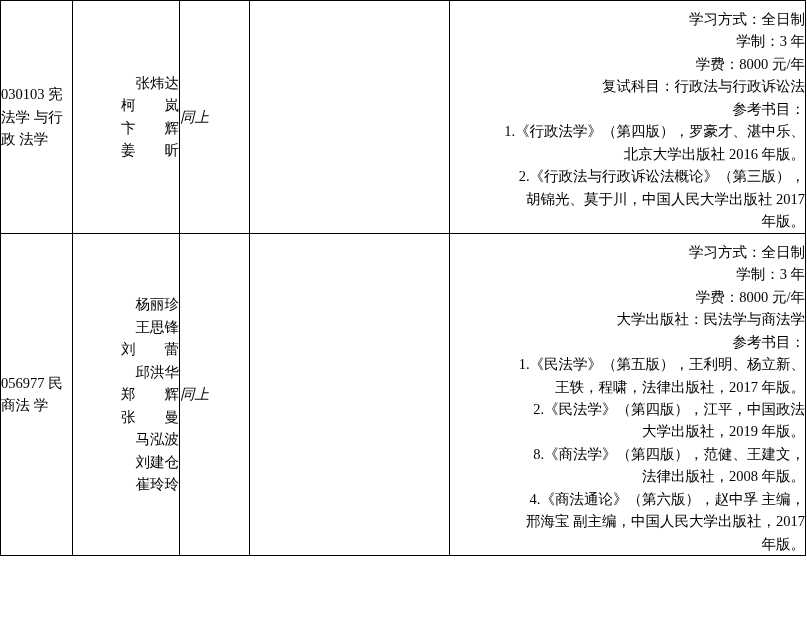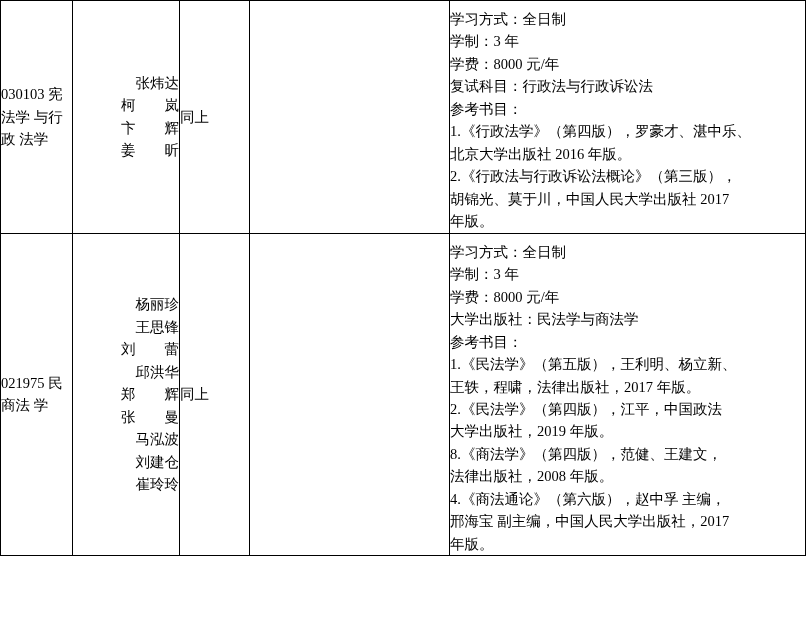--- a/index.html
+++ b/index.html
@@ -44,28 +44,30 @@
     padding: 4px 2px;
     line-height: 1.55;
   }
   .cell-names .nm {
     display: block;
     white-space: pre;
   }
   .cell-same {
     padding: 4px 6px;
     vertical-align: middle;
+    font-style: italic;
   }
   .cell-blank {
     padding: 4px;
   }
   .cell-detail {
     padding: 6px 6px 6px 7px;
     vertical-align: top;
     line-height: 1.56;
+    text-align: right;
   }
   .cell-detail .ln {
     display: block;
     text-indent: 0;
   }
   .row-1 .cell-detail { padding-top: 7px; }
   .row-2 .cell-detail { padding-top: 7px; }
 </style>
 </head>
 <body>
@@ -102,21 +104,21 @@
         <span class="ln">参考书目：</span>
         <span class="ln">1.《行政法学》（第四版），罗豪才、湛中乐、</span>
         <span class="ln">北京大学出版社 2016 年版。</span>
         <span class="ln">2.《行政法与行政诉讼法概论》（第三版），</span>
         <span class="ln">胡锦光、莫于川，中国人民大学出版社 2017</span>
         <span class="ln">年版。</span>
       </td>
     </tr>
     <tr class="row-2">
       <td class="cell-code">
-        <span class="ln">021975</span>
+        <span class="ln">056977</span>
         <span class="ln">民商法</span>
         <span class="ln">学</span>
       </td>
       <td class="cell-names">
         <span class="nm">杨丽珍</span>
         <span class="nm">王思锋</span>
         <span class="nm">刘　　蕾</span>
         <span class="nm">邱洪华</span>
         <span class="nm">郑　　辉</span>
         <span class="nm">张　　曼</span>

